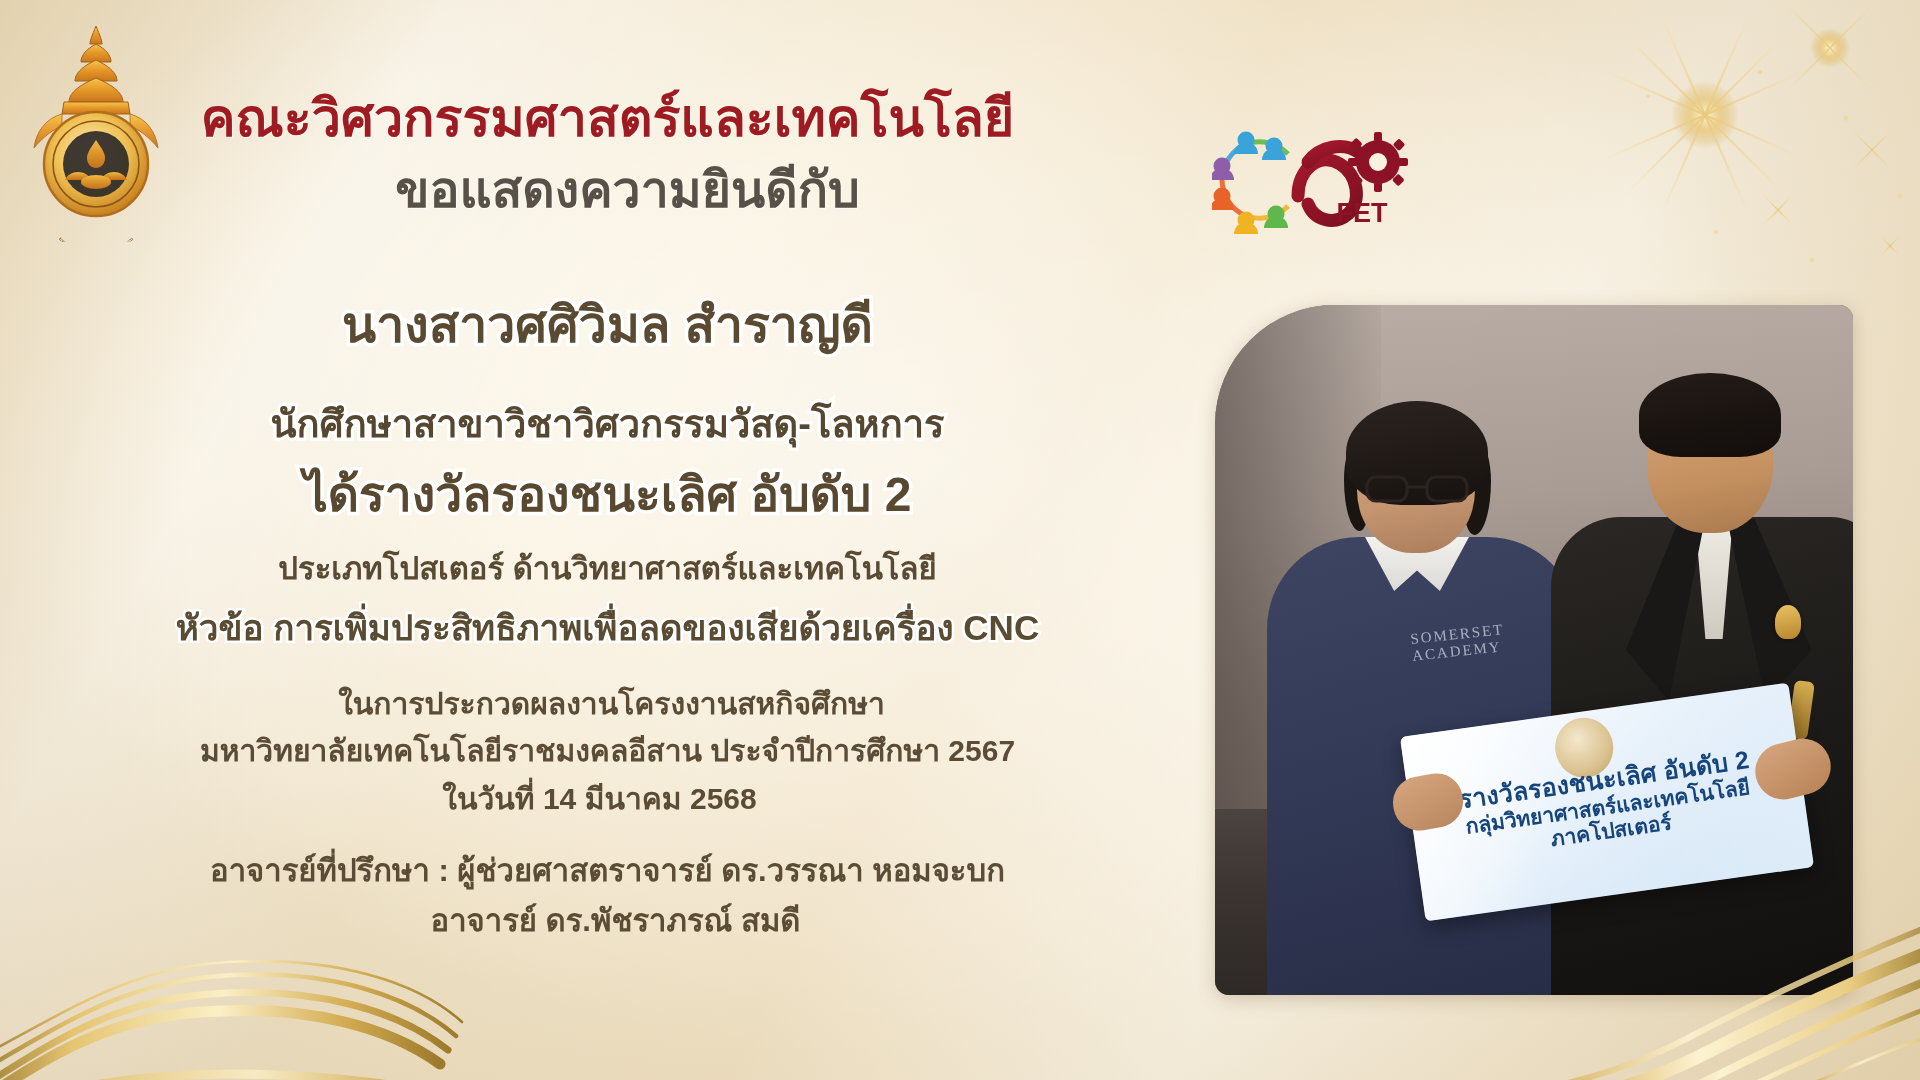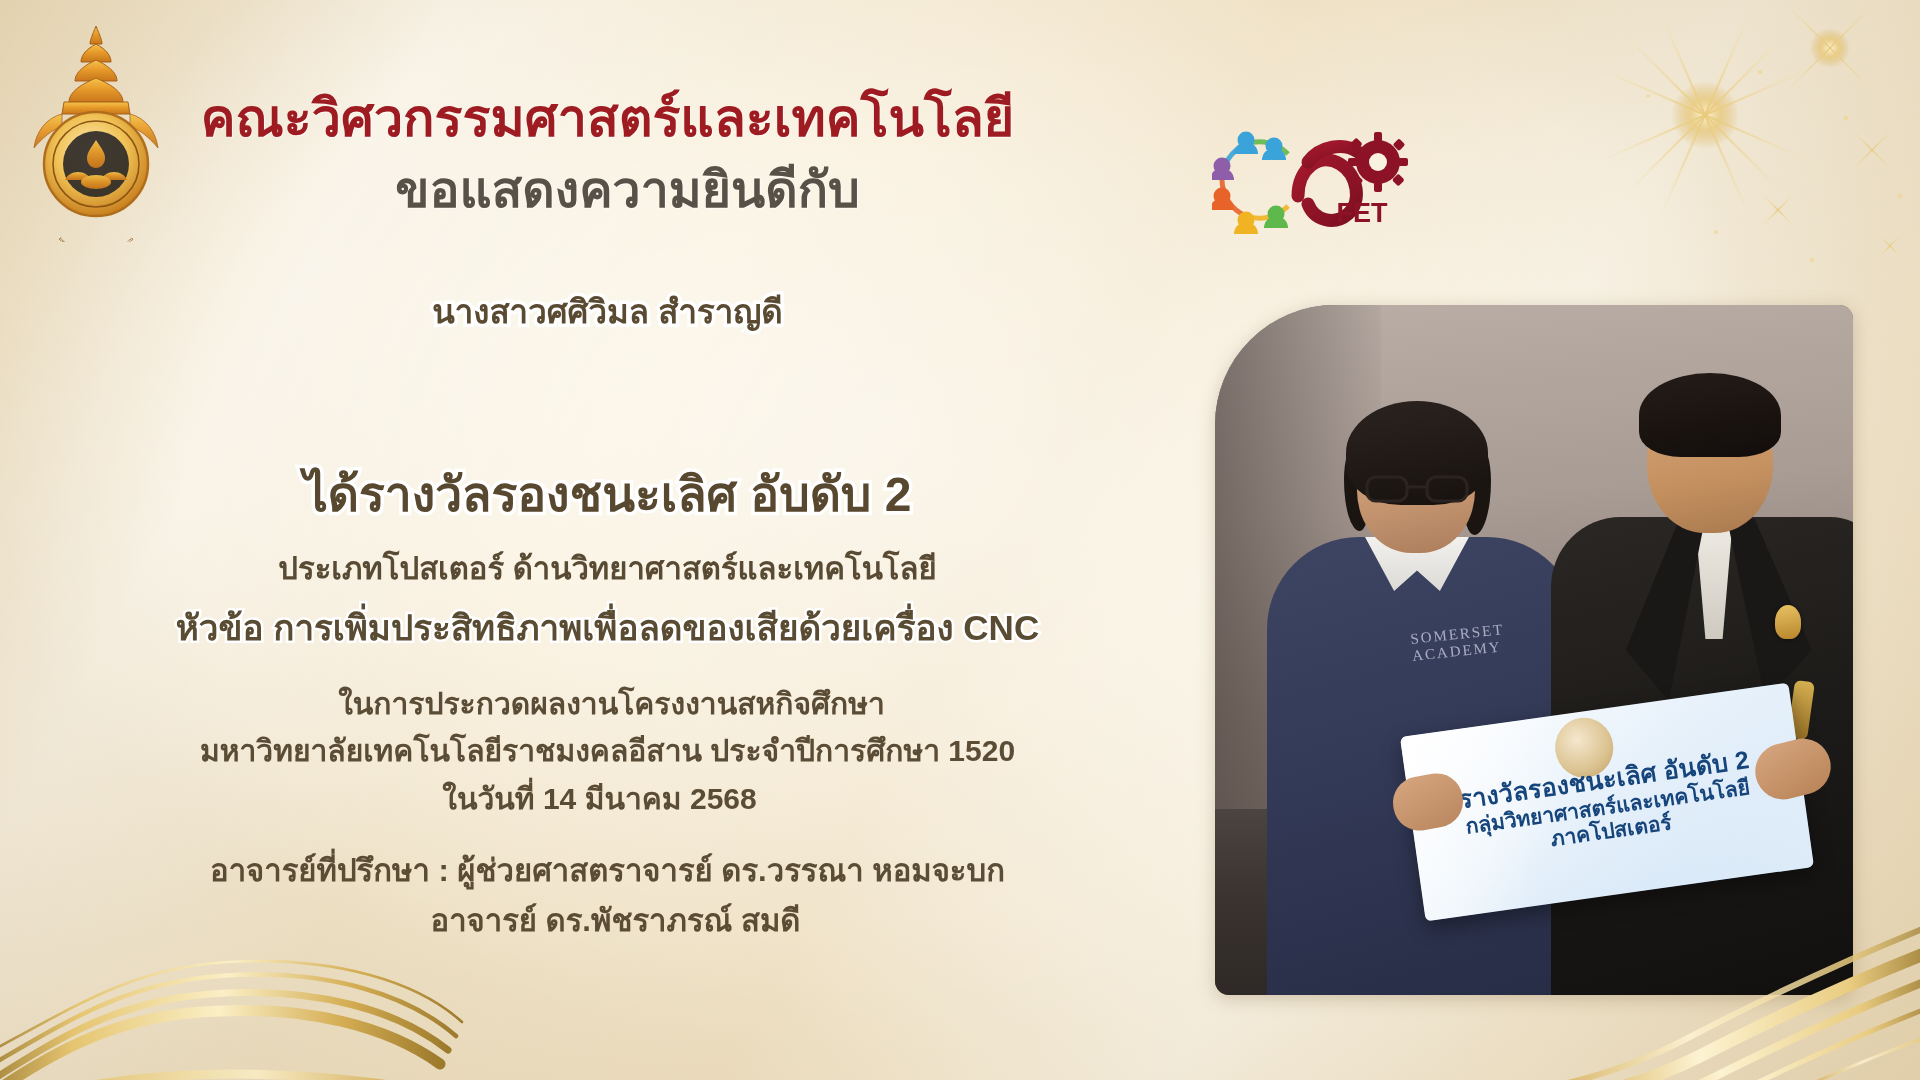--- a/index.html
+++ b/index.html
@@ -223,21 +223,21 @@
   }
   .t-congrats {
     position: absolute; left: 0; right: 0; top: 150px;
     font-size: 50px; font-weight: 700;
     color: #575148;
     text-shadow: 1px 1px 0 rgba(255,255,255,.65);
     margin-left: 40px;
   }
   .t-name {
     position: absolute; left: 0; right: 0; top: 285px;
-    font-size: 33px; font-weight: 700;
+    font-size: 50px; font-weight: 700;
     color: #5a4a31;
     -webkit-text-stroke: 7px #ffffff;
     paint-order: stroke fill;
   }
   .t-program {
     position: absolute; left: 0; right: 0; top: 393px;
     font-size: 38px; font-weight: 700;
     color: #564730;
     -webkit-text-stroke: 6px #ffffff;
     paint-order: stroke fill;
@@ -480,25 +480,26 @@
         <rect x="-26" y="14" width="9" height="9" rx="2" transform="rotate(-45 -21 18)"></rect>
       </g>
     </g>
     <text x="150" y="100" font-family="'Liberation Sans',sans-serif" font-size="27" font-weight="700" fill="#8e1226" text-anchor="middle">FET</text>
   </svg>
 
   <div class="text-block">
     <div class="line t-faculty">คณะวิศวกรรมศาสตร์และเทคโนโลยี</div>
     <div class="line t-congrats">ขอแสดงความยินดีกับ</div>
     <div class="line t-name">นางสาวศศิวิมล สำราญดี</div>
+    <div class="line t-program">นักศึกษาสาขาวิชาวิศวกรรมวัสดุ-โลหการ</div>
     <div class="line t-award">ได้รางวัลรองชนะเลิศ อับดับ 2</div>
     <div class="line t-category">ประเภทโปสเตอร์ ด้านวิทยาศาสตร์และเทคโนโลยี</div>
     <div class="line t-topic">หัวข้อ การเพิ่มประสิทธิภาพเพื่อลดของเสียด้วยเครื่อง CNC</div>
     <div class="line t-event1">ในการประกวดผลงานโครงงานสหกิจศึกษา</div>
-    <div class="line t-event2">มหาวิทยาลัยเทคโนโลยีราชมงคลอีสาน ประจำปีการศึกษา 1520</div>
+    <div class="line t-event2">มหาวิทยาลัยเทคโนโลยีราชมงคลอีสาน ประจำปีการศึกษา 2567</div>
     <div class="line t-date">ในวันที่ 14 มีนาคม 2568</div>
     <div class="line t-adv1">อาจารย์ที่ปรึกษา :  ผู้ช่วยศาสตราจารย์ ดร.วรรณา หอมจะบก</div>
     <div class="line t-adv2">อาจารย์ ดร.พัชราภรณ์ สมดี</div>
   </div>
 
   <div class="photo-wrap">
     <div class="photo-inner">
       <div class="ph-wall"></div>
       <div class="ph-wall-dark"></div>
       <div class="ph-stage-edge"></div>

